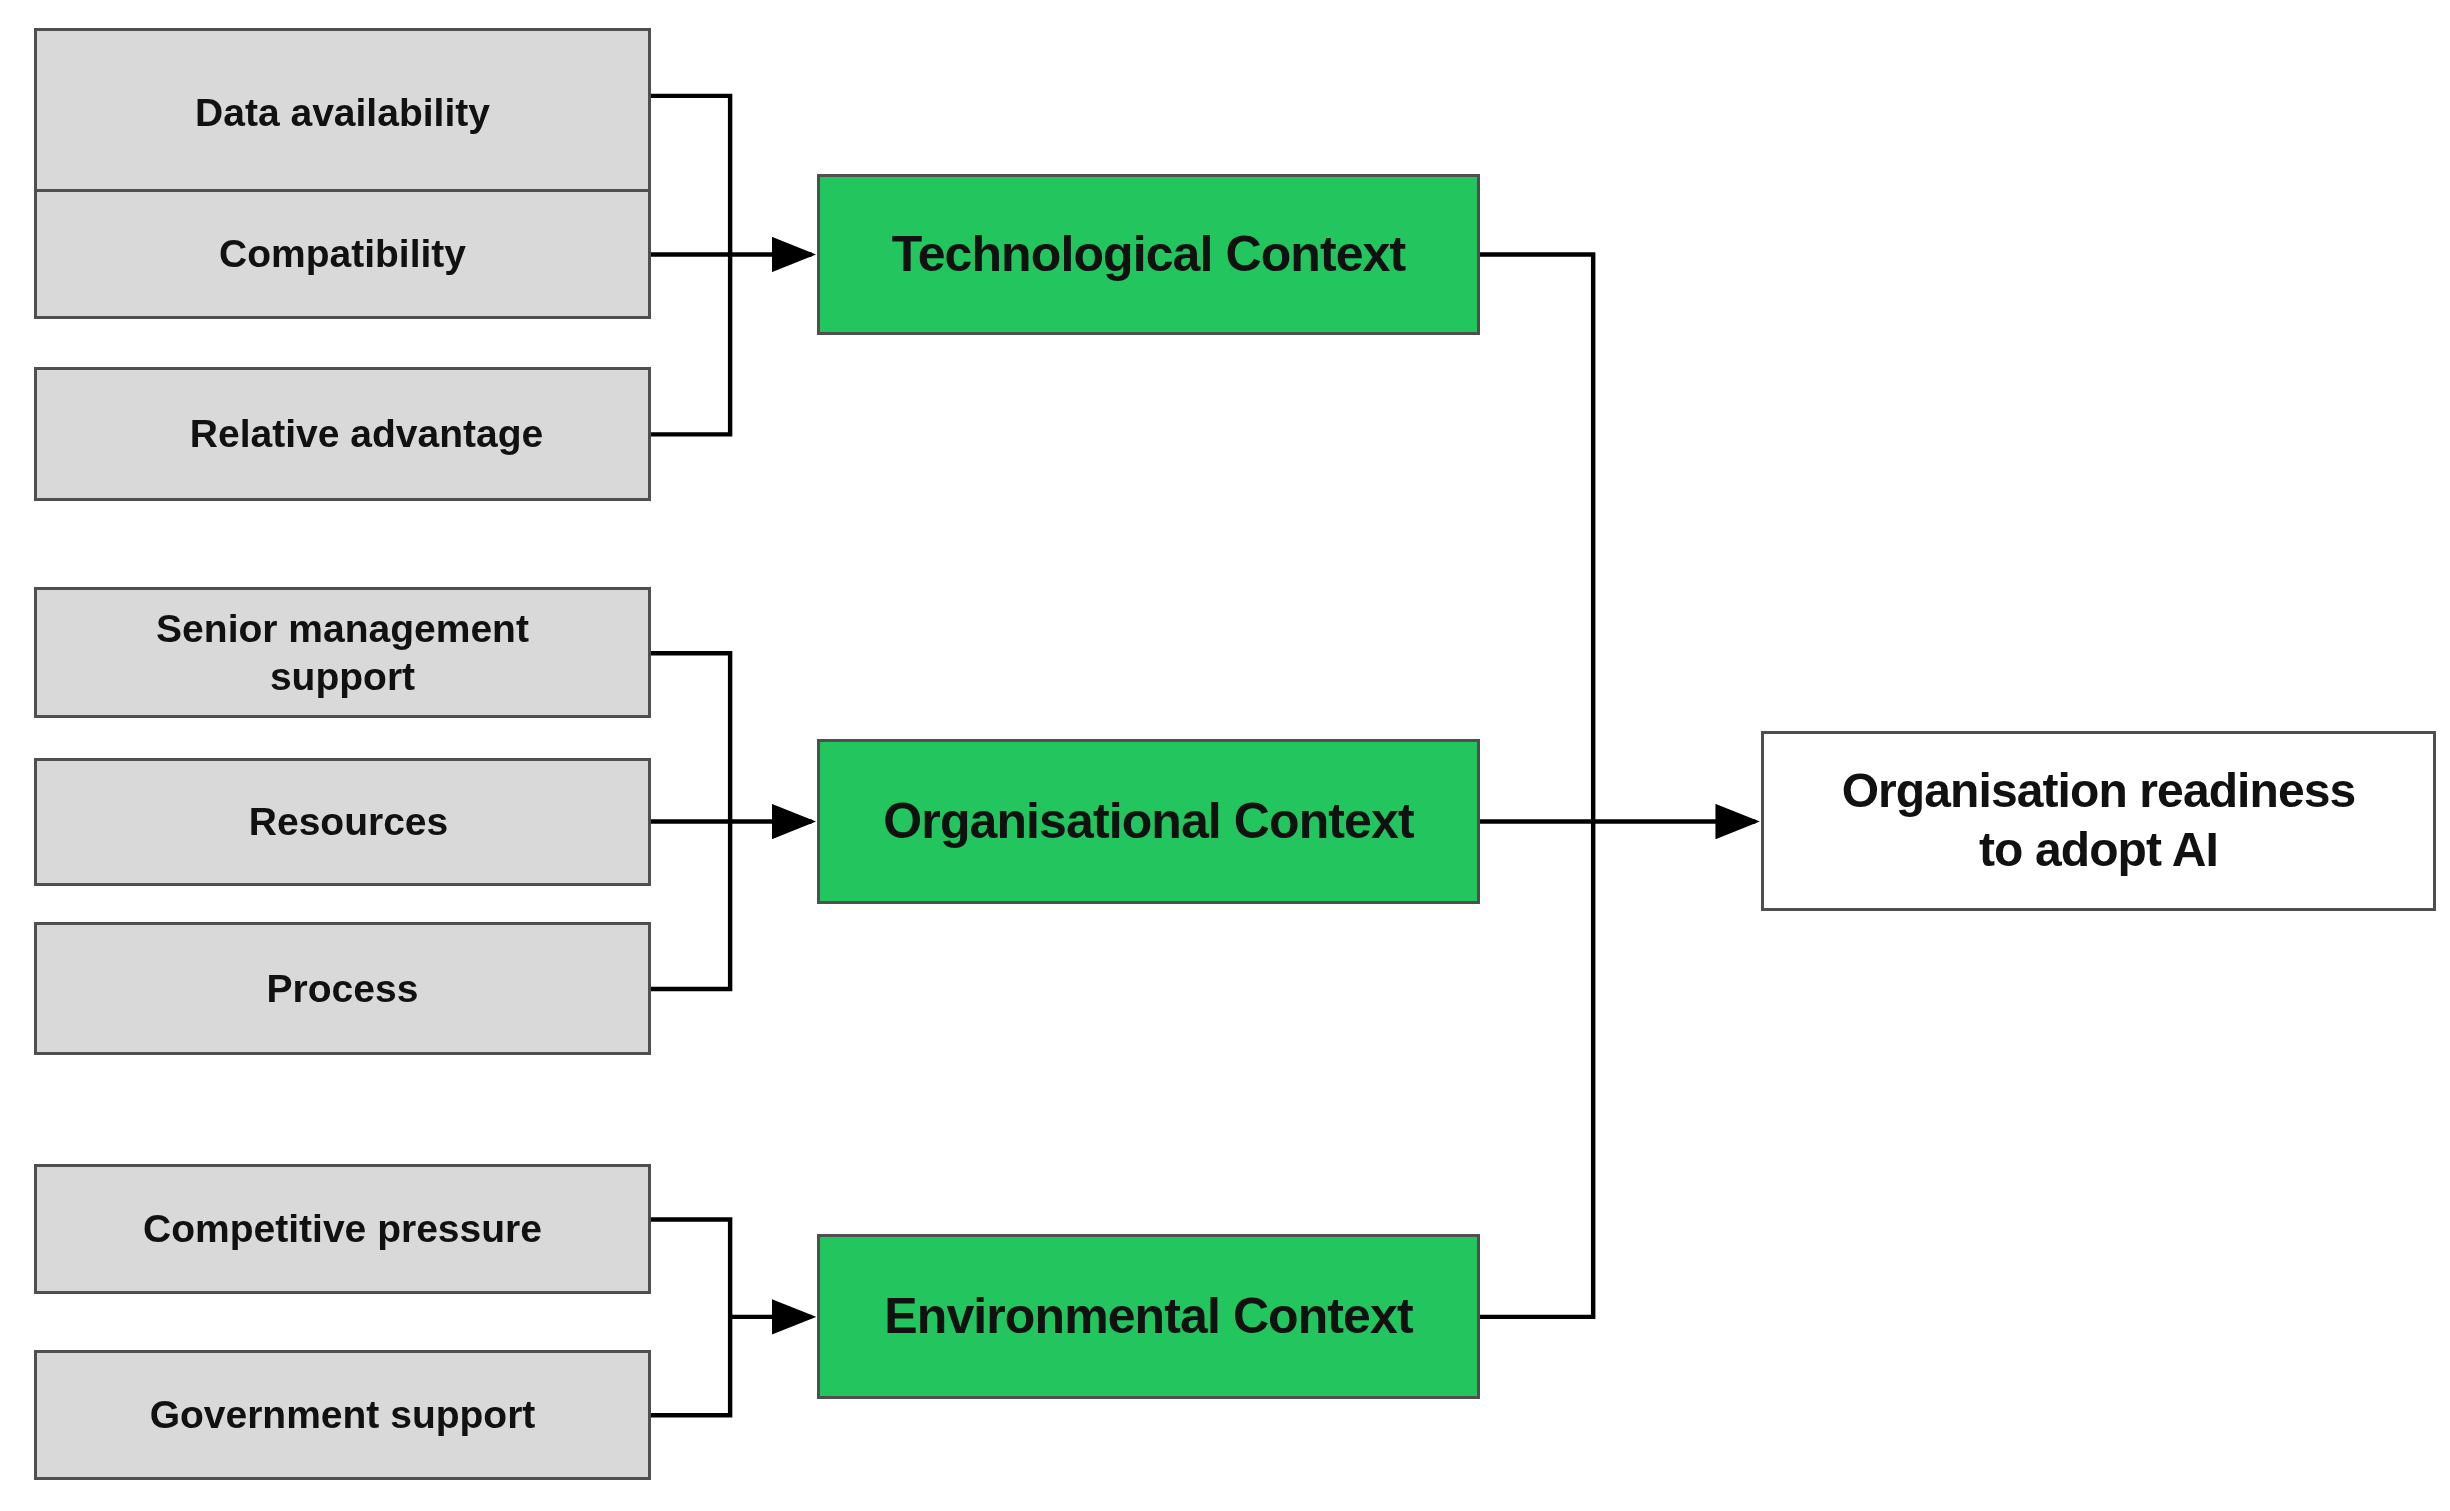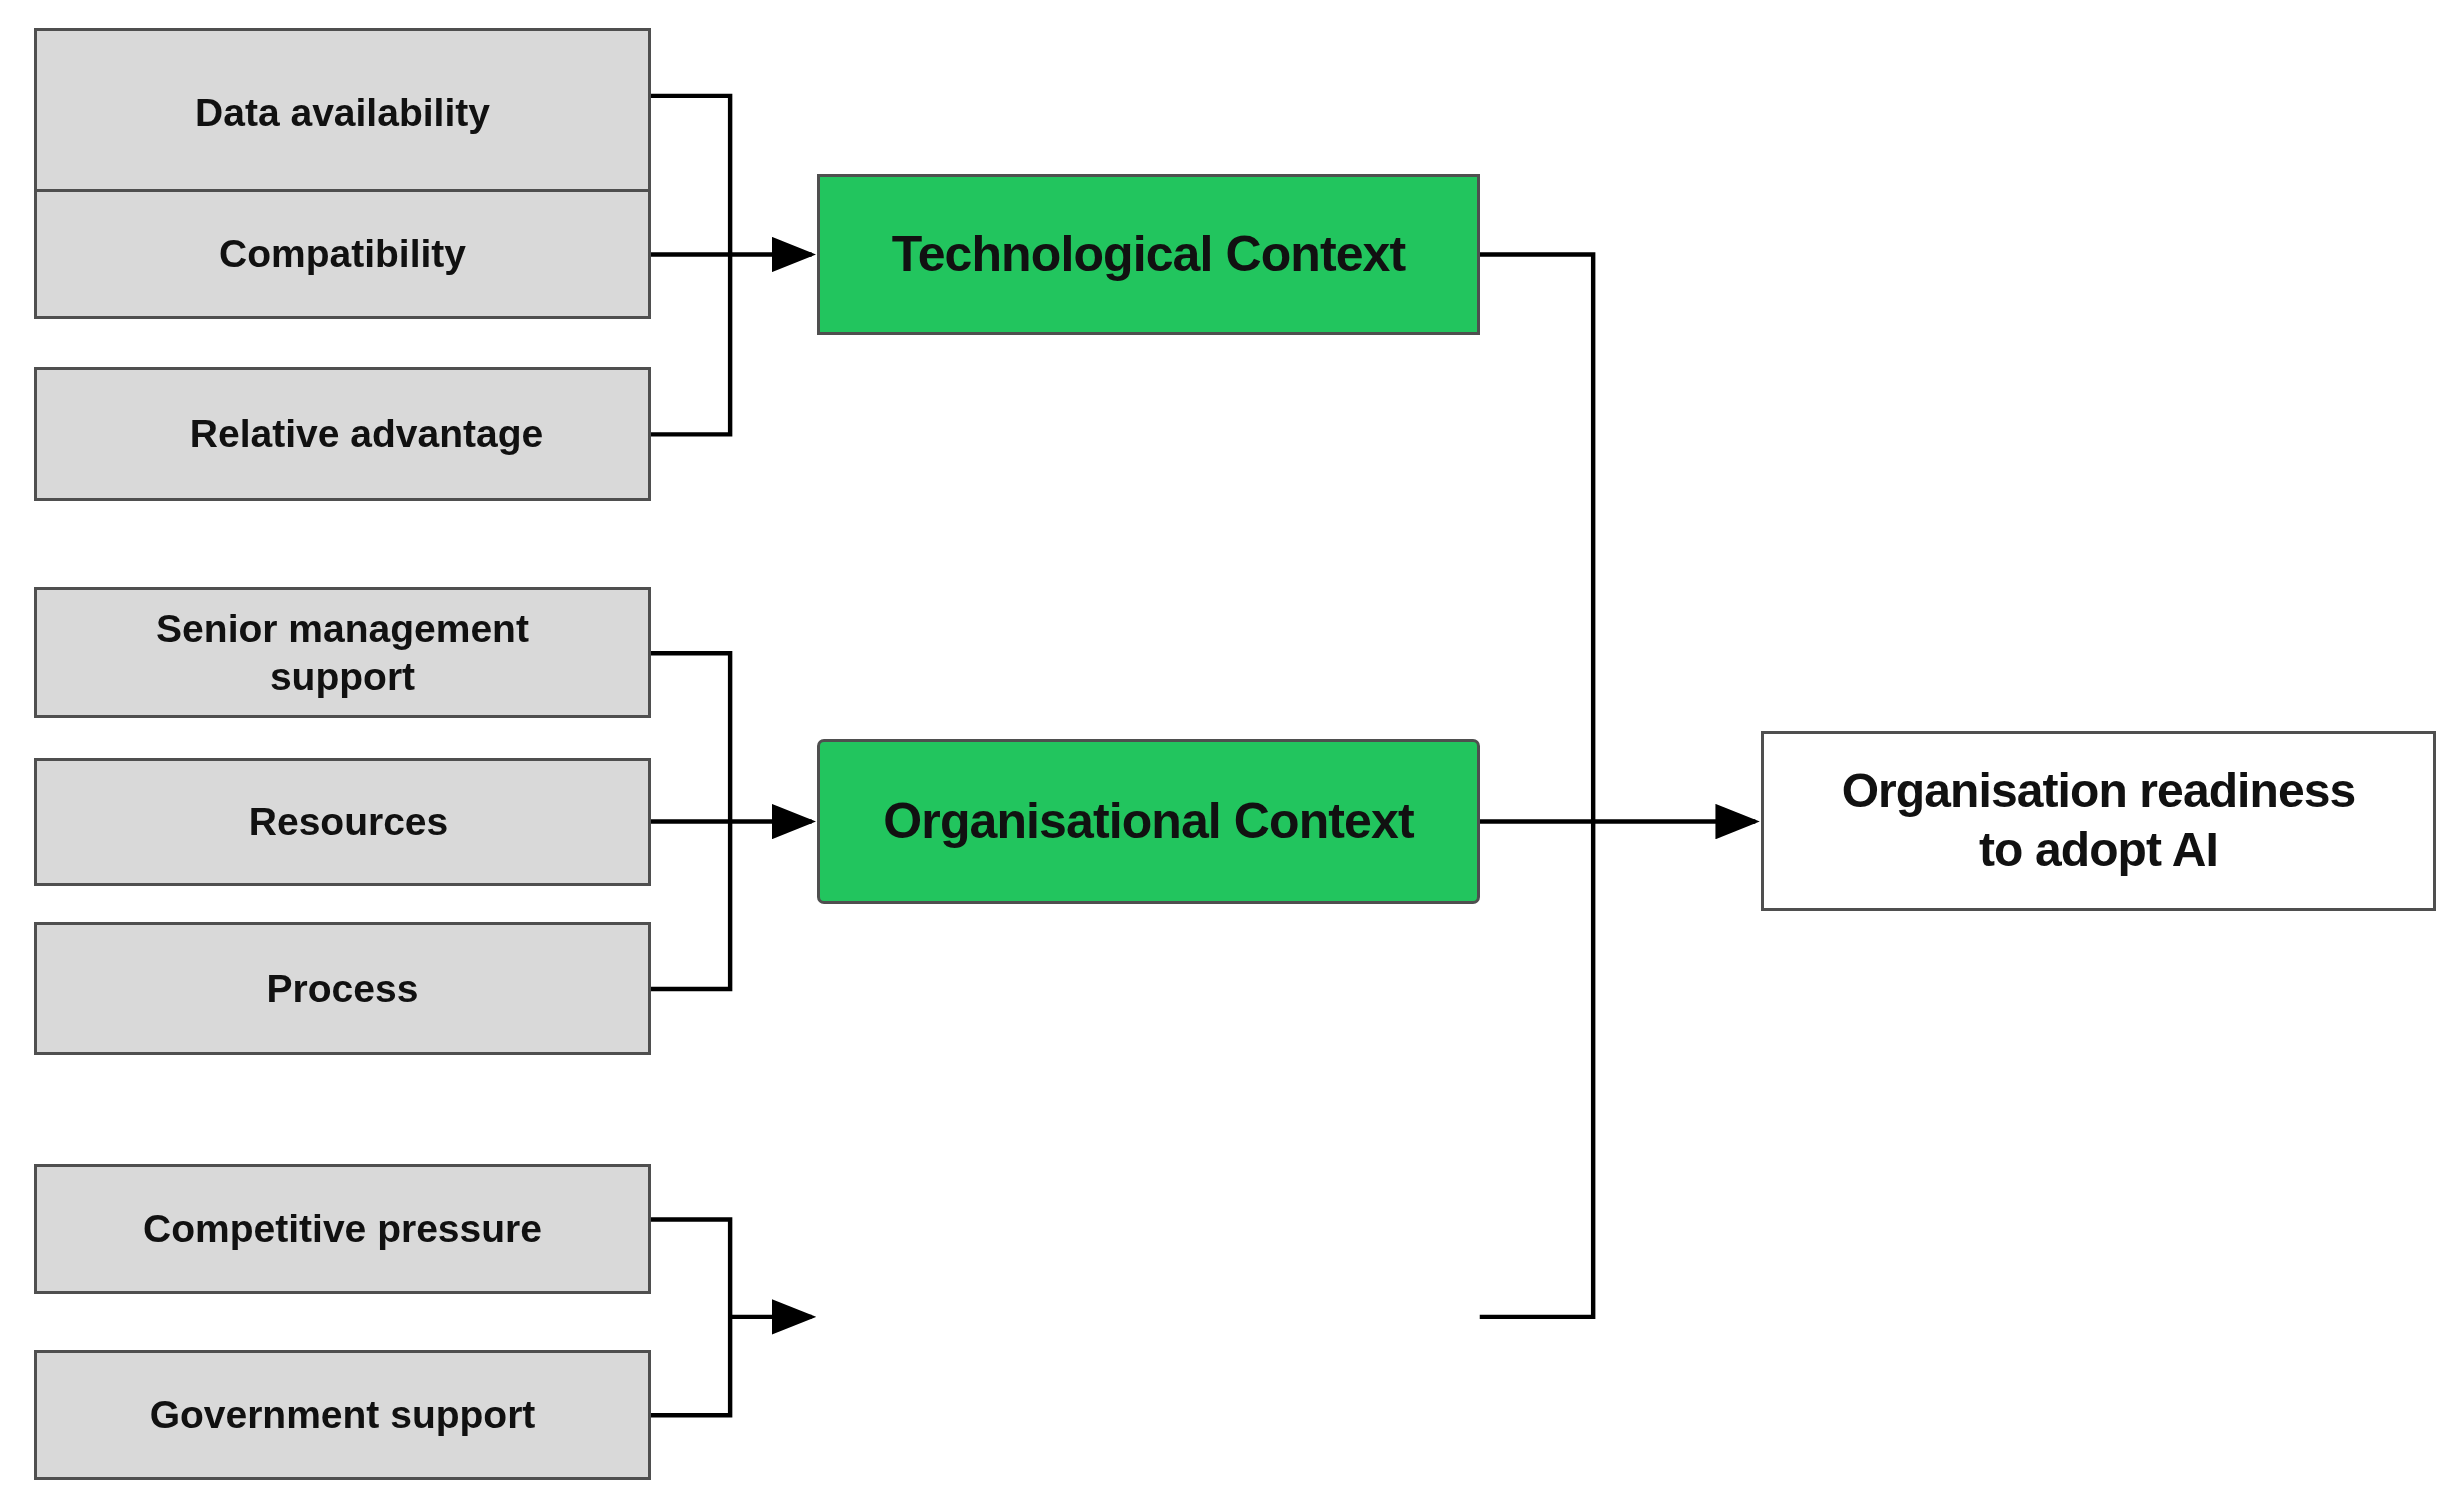--- a/index.html
+++ b/index.html
@@ -56,21 +56,21 @@
   #f-data        { top: 28px;   height: 170px; }
   #f-compat      { top: 189px;  height: 130px; }
   #f-reladv      { top: 367px;  height: 134px; padding-left: 48px; }
   #f-senior      { top: 587px;  height: 131px; }
   #f-resources   { top: 758px;  height: 128px; padding-left: 12px; }
   #f-process     { top: 922px; height: 133px; }
   #f-comppress   { top: 1164px; height: 130px; }
   #f-govsupport  { top: 1350px; height: 130px; }
   
   #c-tech { top: 174px;  height: 161px; }
-  #c-org  { top: 739px;  height: 165px; border-radius: 7px; }
+  #c-org  { top: 739px;  height: 165px; }
   #c-env  { top: 1234px; height: 165px; }
 
   .connector { stroke: #000000; stroke-width: 5; fill: none; }
 </style>
 </head>
 <body>
 
 <div id="canvas">
 
   <svg id="connectors" viewBox="0 0 2765 1706" xmlns="http://www.w3.org/2000/svg">
@@ -120,20 +120,23 @@
   <div class="box factor" id="f-govsupport">
     <span>Government support</span>
   </div>
 
   <div class="box context" id="c-tech">
     <span>Technological Context</span>
   </div>
   <div class="box context" id="c-org">
     <span>Organisational Context</span>
   </div>
+  <div class="box context" id="c-env">
+    <span>Environmental Context</span>
+  </div>
 
   <div class="box outcome">
     <span>Organisation readiness
 to adopt AI</span>
   </div>
 
 </div>
 
 
 </body></html>

